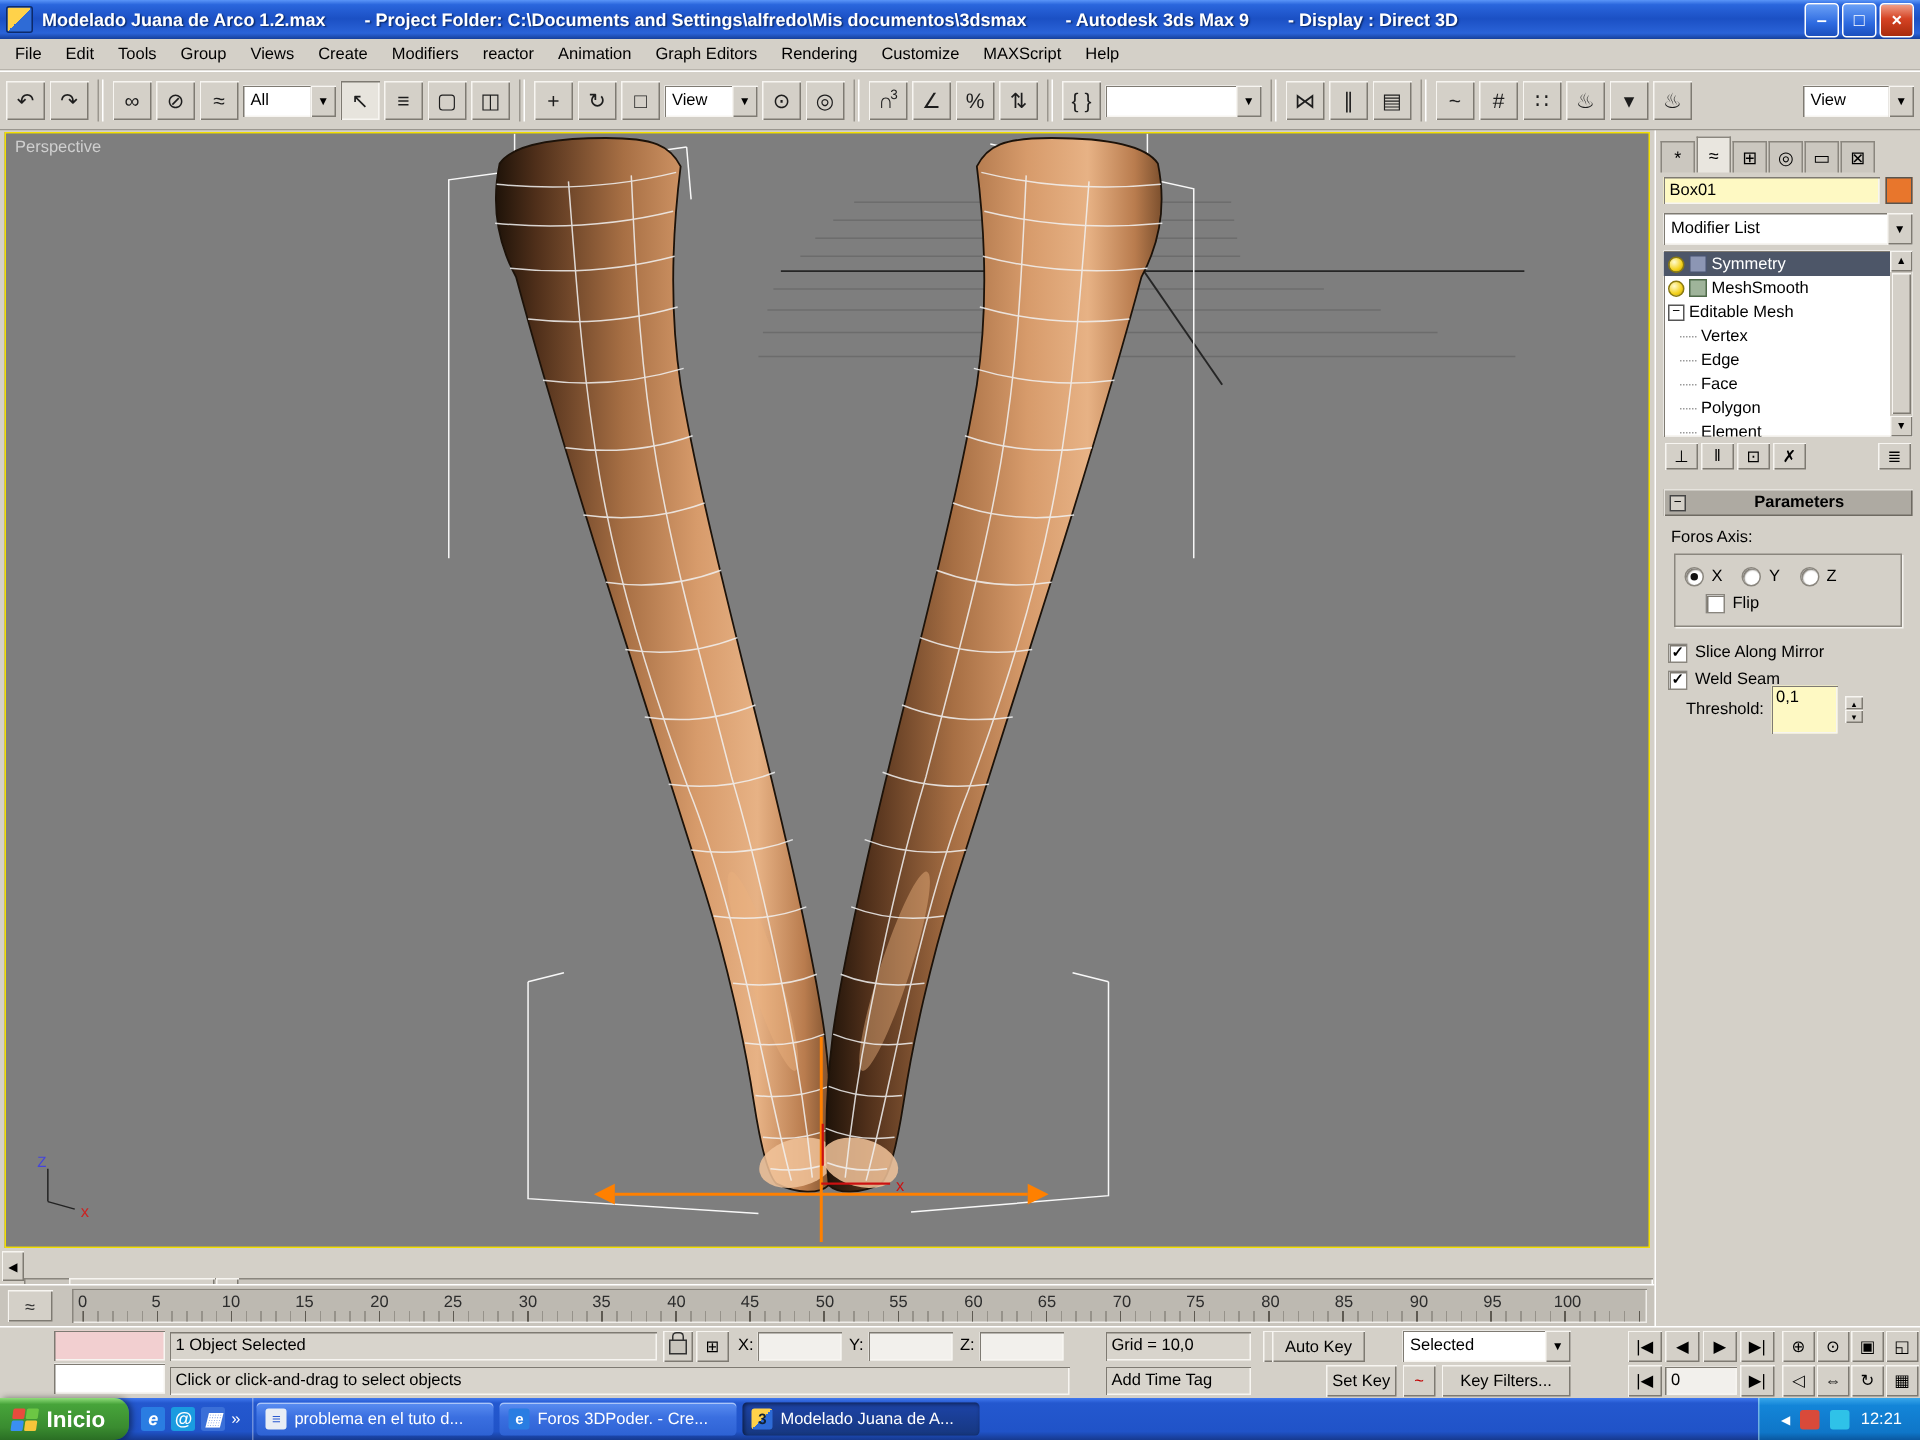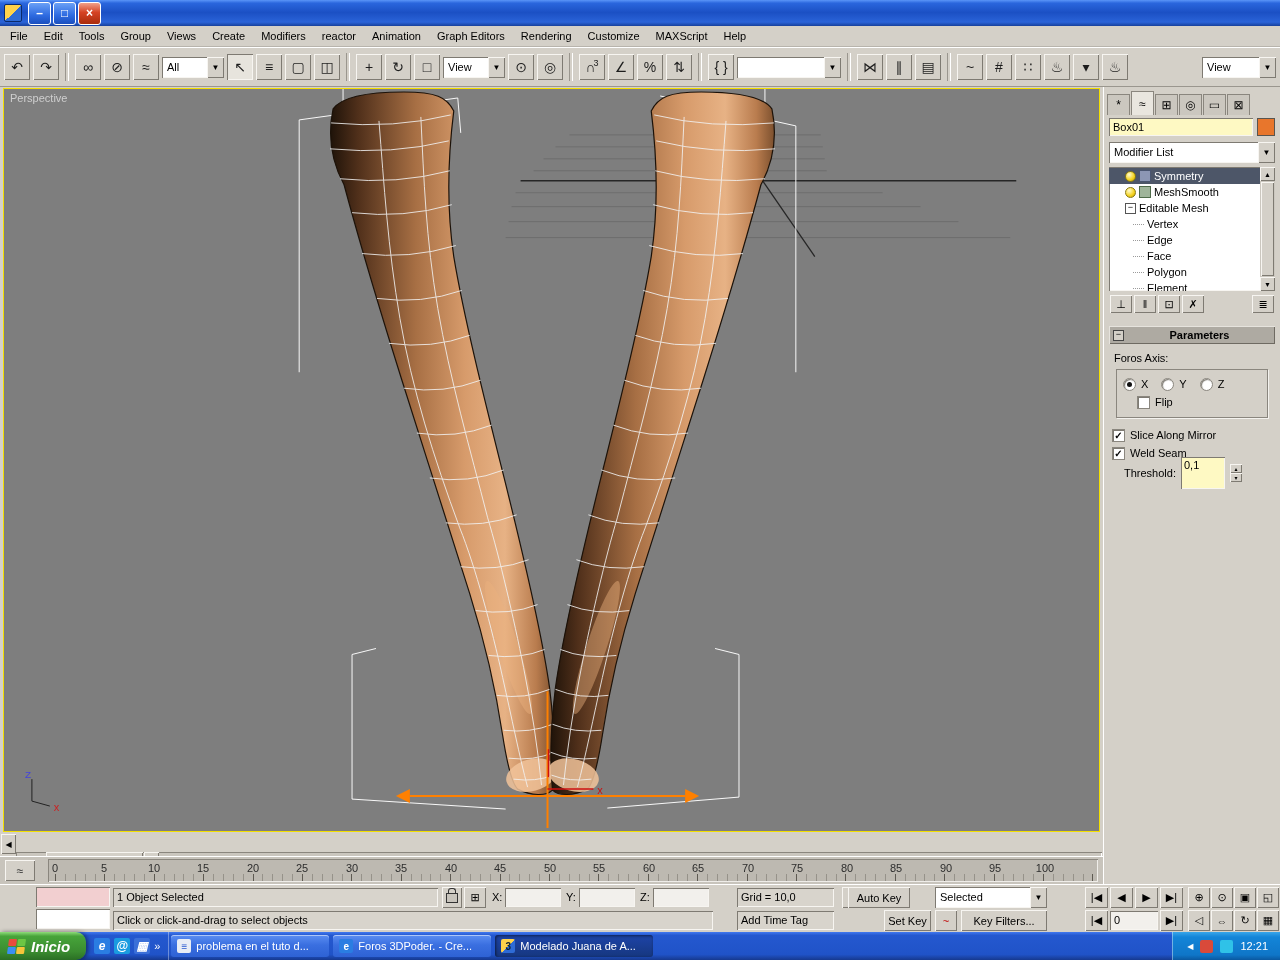--- a/index.html
+++ b/index.html
@@ -83,21 +83,21 @@
   .cp-tabs{height:26px;display:flex;align-items:flex-end;gap:1px;padding:2px 3px 0;}
   .cp-tab{width:23px;height:21px;display:flex;align-items:center;justify-content:center;font-size:12px;
     border:1px solid #8a867e;border-bottom:none;background:#cbc7bf;box-sizing:border-box;}
   .cp-tab.active{background:#e9e6df;height:24px;}
   .cp-row{display:flex;align-items:center;gap:4px;padding:3px 5px;}
   .cp-field{flex:1;height:18px;line-height:18px;padding:0 4px;}
   .swatch{width:16px;height:16px;flex:none;background:#e8762c;border:1px solid #59554f;}
   .stack{margin:1px 5px;height:124px;display:flex;background:#fff;
     box-shadow:inset 1px 1px 0 #7e7a72, inset -1px -1px 0 #f7f5f1;overflow:hidden;}
   .stack-rows{flex:1;padding-top:1px;overflow:hidden;}
-  .srow{height:16px;display:flex;align-items:center;gap:3px;padding:0 16px;white-space:nowrap;}
+  .srow{height:16px;display:flex;align-items:center;gap:3px;padding:0 3px;white-space:nowrap;}
   .srow.selected{background:#4d5668;color:#fff;}
   .srow .guide{width:11px;height:0;border-bottom:1px dotted #9a9a9a;margin-left:8px;flex:none;}
   .bulb{width:9px;height:9px;flex:none;border-radius:50%;border:1px solid #8a7a10;
     background:radial-gradient(circle at 35% 30%,#fffbd0,#f4d21c 60%,#b89a10);}
   .modicon{width:10px;height:10px;flex:none;background:#8c96b4;border:1px solid #4a5570;}
   .modicon.smooth{background:#9fb49a;border-color:#4f6b4a;}
   .expbox{width:9px;height:9px;flex:none;border:1px solid #555;background:#fff;font-size:9px;
     line-height:7px;text-align:center;}
   .vscroll{width:15px;flex:none;background:#cbc7bf;display:flex;flex-direction:column;}
   .vs-btn{height:14px;display:flex;align-items:center;justify-content:center;font-size:7px;}
@@ -138,21 +138,21 @@
   .key-shape{position:relative;width:24px;height:12px;}
   .key-shape::before{content:"";position:absolute;left:0;top:1px;width:8px;height:8px;border:2px solid #9c7c10;border-radius:50%;}
   .key-shape::after{content:"";position:absolute;left:11px;top:5px;width:12px;height:2px;background:#9c7c10;
     box-shadow:6px 2px 0 -0px #9c7c10, 9px 2px 0 0 #9c7c10;}
   .red{color:#c00000;}
 
   
   .taskbar{position:absolute;left:0;top:932px;width:1280px;height:28px;display:flex;align-items:stretch;color:#fff;
     background:linear-gradient(180deg,#4179ef 0%,#2458cf 12%,#2053c8 80%,#16398f 100%);}
   .start{flex:none;display:flex;align-items:center;gap:6px;padding:0 16px 0 8px;border-radius:0 10px 10px 0;
-    font-style:italic;font-weight:bold;font-size:15px;
+    font-weight:bold;font-size:15px;
     background:linear-gradient(180deg,#8fdc7a 0%,#47a43a 15%,#3a8c30 70%,#2a6e24 100%);
     box-shadow:2px 0 4px rgba(0,0,0,.45);}
   .winflag{width:17px;height:15px;display:grid;grid-template-columns:1fr 1fr;grid-template-rows:1fr 1fr;gap:1px;transform:skewX(-8deg);}
   .winflag i{border-radius:1px;}
   .qlaunch{display:flex;align-items:center;gap:4px;padding:0 8px;border-right:1px solid rgba(255,255,255,.35);}
   .ql-icon{width:16px;height:16px;border-radius:2px;display:flex;align-items:center;justify-content:center;
     font-size:12px;font-weight:bold;font-style:italic;color:#fff;}
   .task{width:158px;flex:none;margin:3px 2px;border-radius:3px;display:flex;align-items:center;gap:5px;
     padding:0 6px;box-sizing:border-box;overflow:hidden;white-space:nowrap;
     background:linear-gradient(180deg,#5b8ef2,#3a6fe0 45%,#2e62d4);box-shadow:inset 0 1px 0 rgba(255,255,255,.5);}
@@ -164,20 +164,26 @@
     background:linear-gradient(180deg,#38a6ea 0%,#1385d8 18%,#0f76c8 82%,#0a58a0 100%);}
   .tray-ic{width:13px;height:13px;border-radius:2px;}
 </style>
 </head>
 <body>
 
 <div class="screen">
 
   <div class="titlebar">
     <div class="app-icon"></div>
+    <div class="title-text">
+      <span>Modelado Juana de Arco 1.2.max</span>
+      <span>- Project Folder: C:\Documents and Settings\alfredo\Mis documentos\3dsmax</span>
+      <span>- Autodesk 3ds Max 9</span>
+      <span>- Display : Direct 3D</span>
+    </div>
     <div class="win-btns">
       <div class="wbtn">–</div>
       <div class="wbtn">□</div>
       <div class="wbtn close">×</div>
     </div>
   </div>
 
   <div class="menubar">
     <span class="menu-item">File</span>
     <span class="menu-item">Edit</span>

